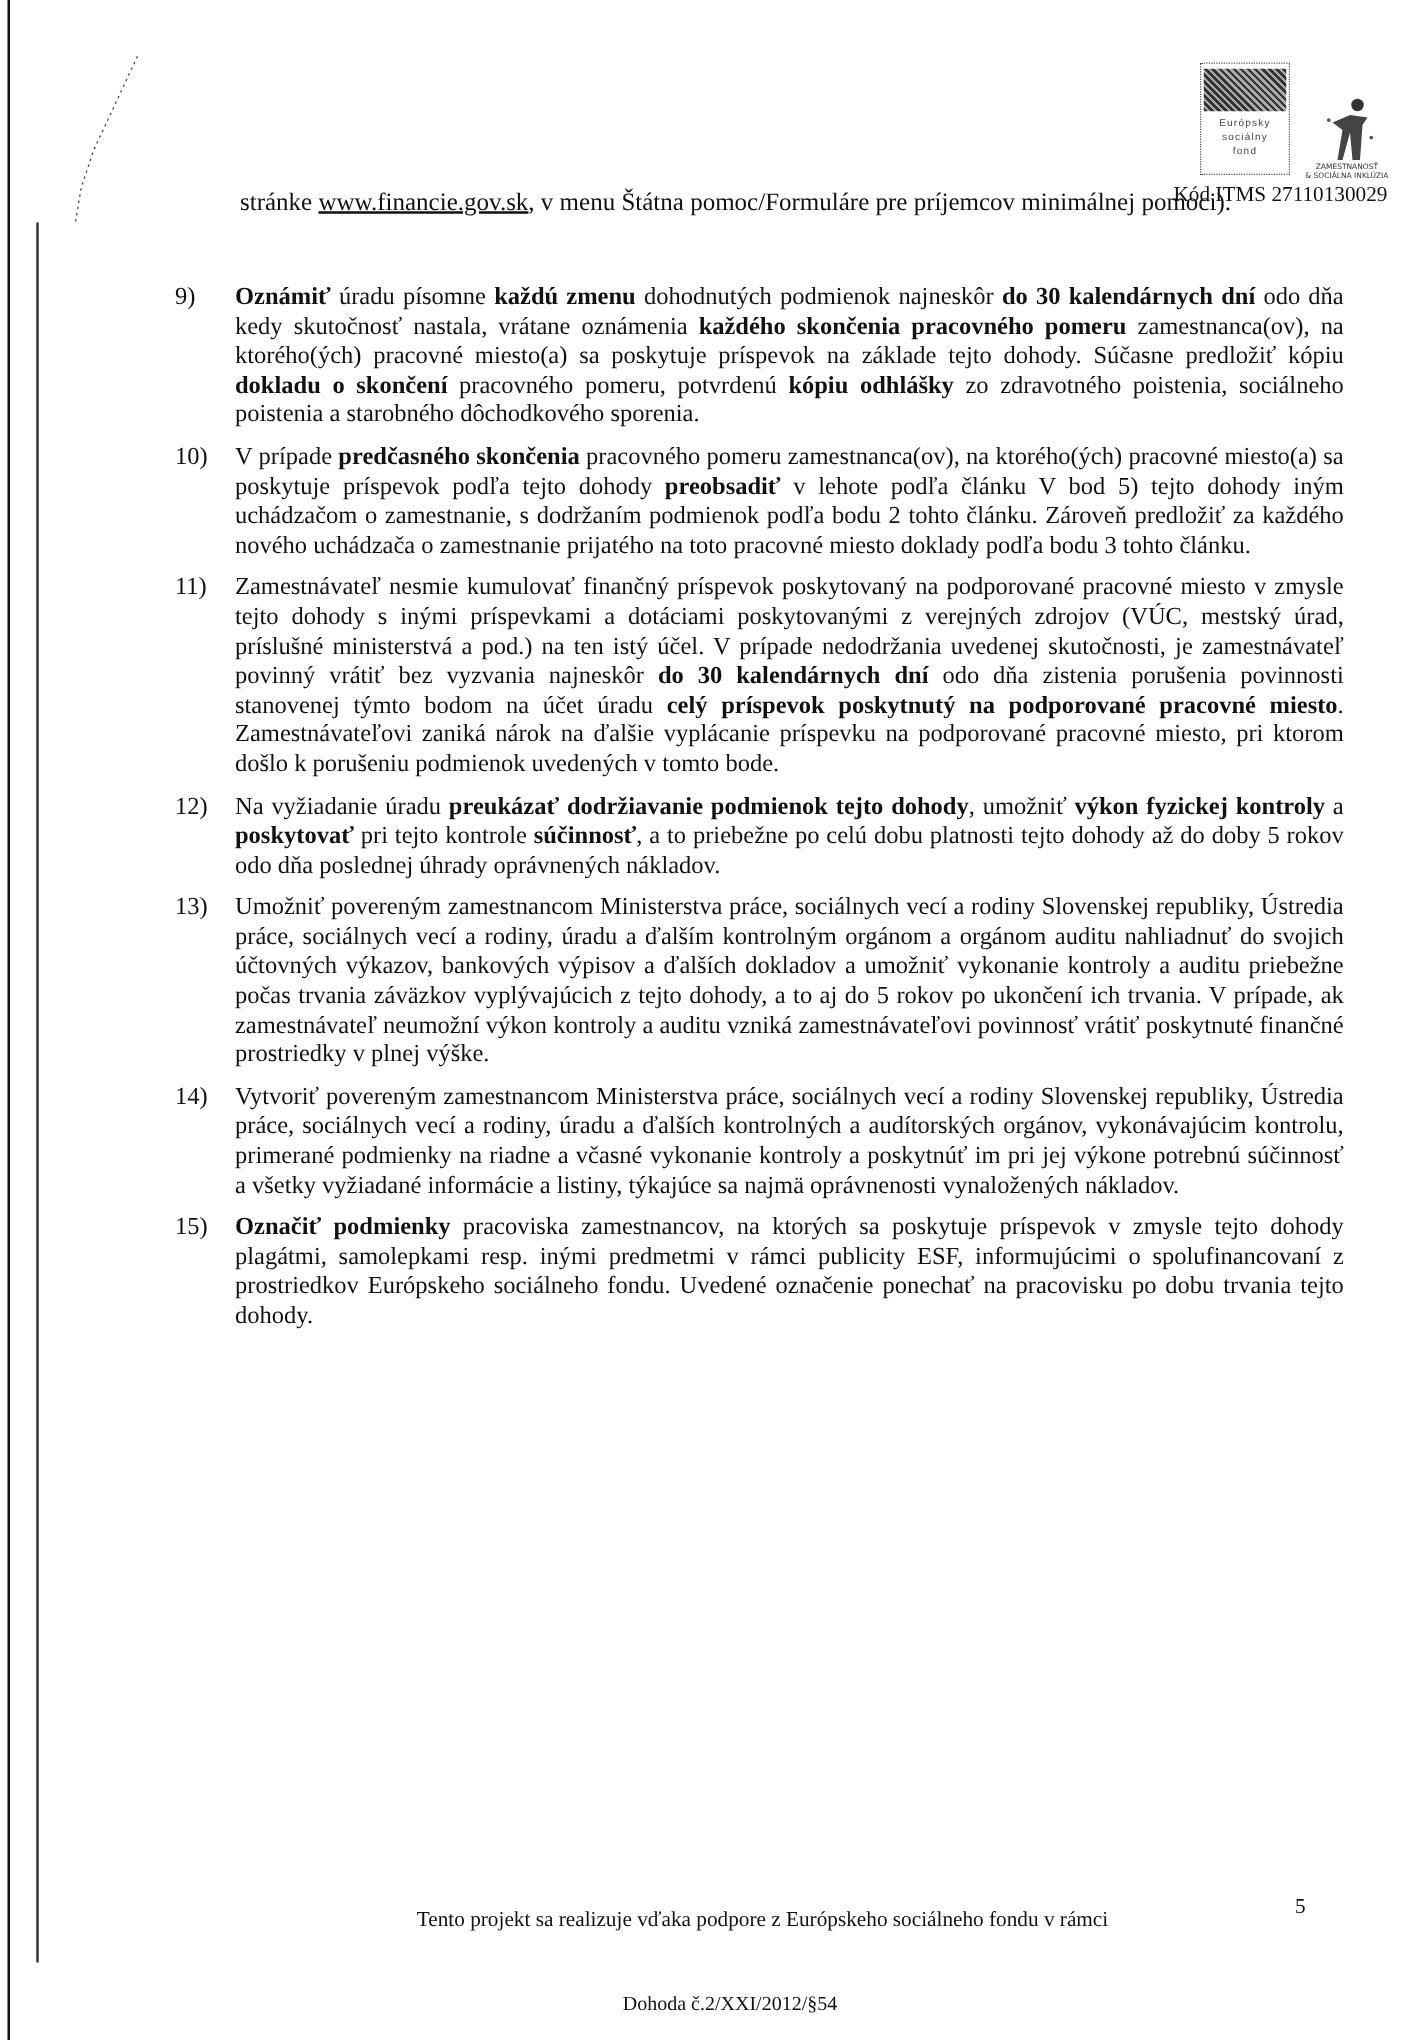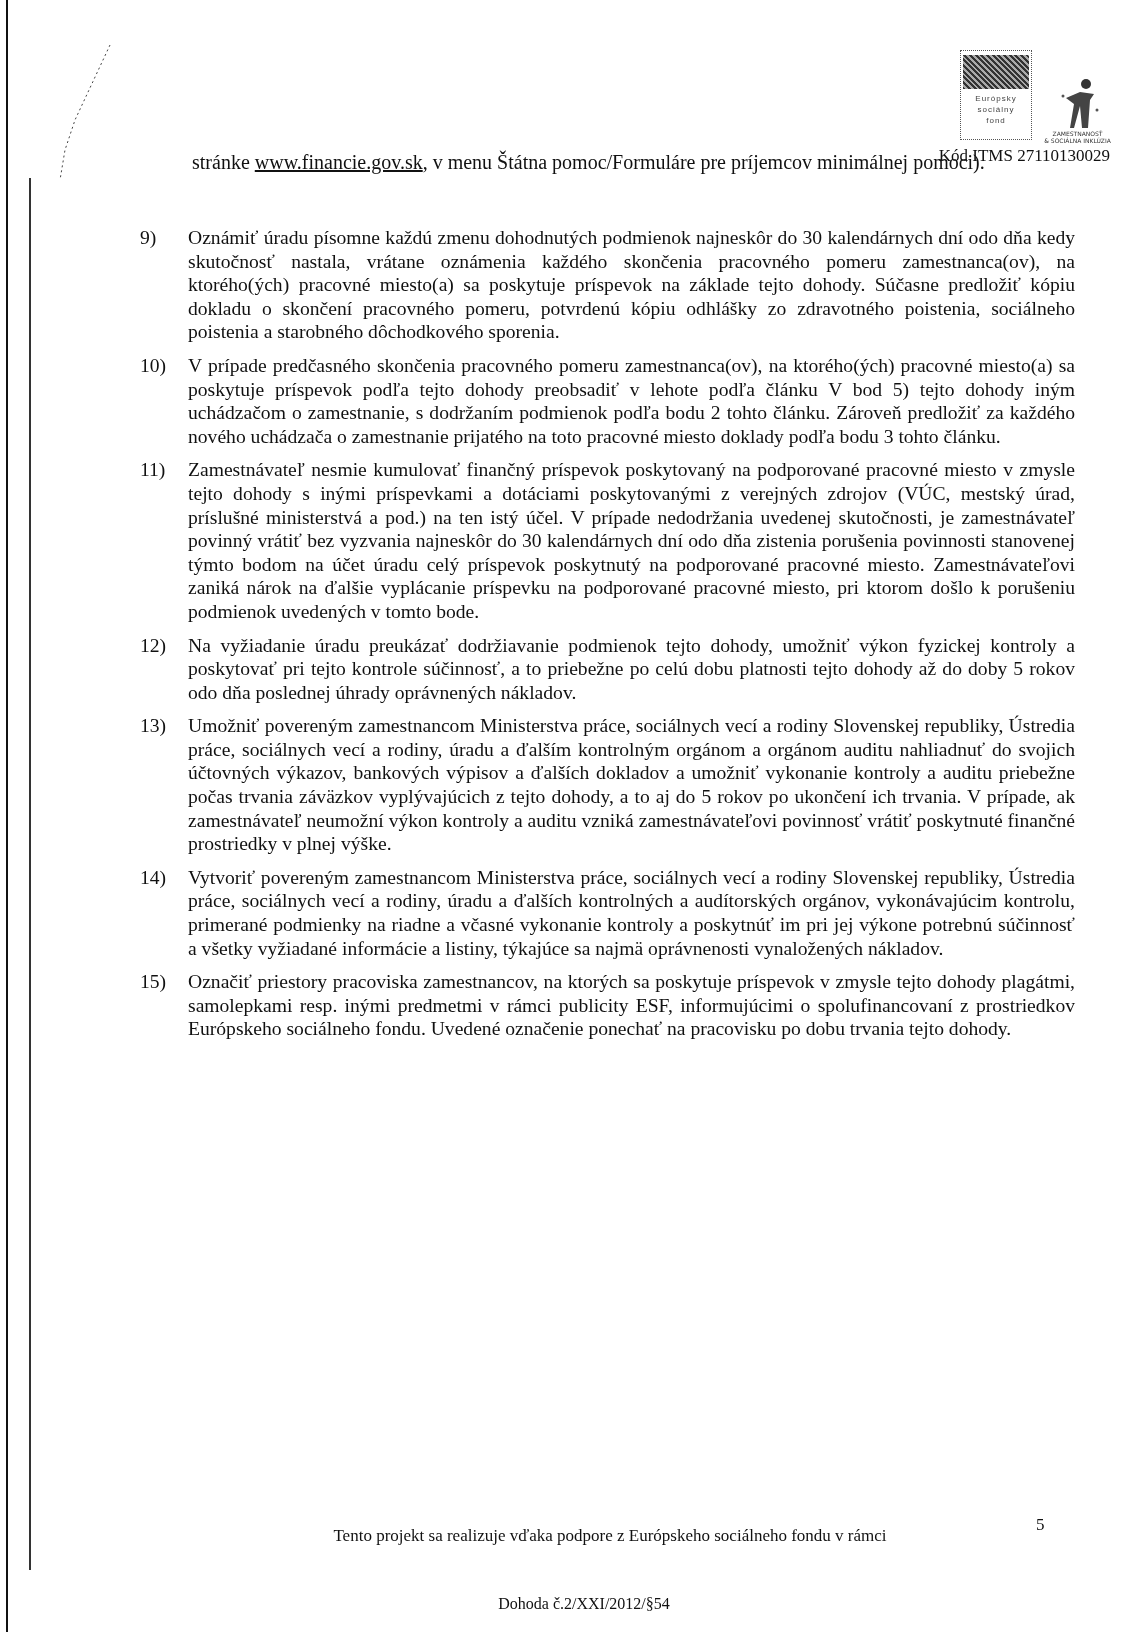--- a/index.html
+++ b/index.html
@@ -18,21 +18,21 @@
   .zsi-icon { position:absolute; left:100px; top:46px; width:40px; height:56px; }
   .zsi-text { position:absolute; left:80px; top:100px; width:75px; font-size:6px; text-align:center;
               line-height:7px; color:#333; font-family:"DejaVu Sans", sans-serif; }
   .itms { position:absolute; right:26px; top:146px; font-weight:normal; font-size:17px; }
   .intro { position:absolute; left:192px; top:150px; width:900px; font-size:20px; line-height:24px; }
   .link { text-decoration:underline; }
   .items { position:absolute; left:140px; top:226px; width:935px; }
   .item { position:relative; padding-left:48px; font-size:19.6px; line-height:23.6px;
           text-align:justify; margin-bottom:10px; }
   .item .num { position:absolute; left:0; top:0; }
-  .item b { font-weight:normal; }
+  .item b { font-weight:bold; }
   .footer { position:absolute; left:230px; top:1525px; width:760px; text-align:center;
             font-size:17px; line-height:22px; }
   .footer .l2 { padding-left:30px; }
   .footer .esf-link { text-decoration:underline; margin-left:40px; }
   .page-num { position:absolute; left:1036px; top:1515px; font-size:17px; }
   .ref { position:absolute; left:0; width:1136px; top:1595px; text-align:center; font-size:16px; padding-left:32px; box-sizing:border-box; }
 </style>
 </head>
 <body>
 
@@ -68,20 +68,20 @@
   <span>stránke </span><span class="link">www.financie.gov.sk</span><span>, v menu Štátna pomoc/Formuláre pre príjemcov minimálnej pomoci).</span>
 </div>
 
 <div class="items" id="items">
     <div class="item"><span class="num">9)</span><b>Oznámiť</b><span> úradu písomne </span><b>každú zmenu</b><span> dohodnutých podmienok najneskôr </span><b>do 30 kalendárnych dní</b><span> odo dňa kedy skutočnosť nastala, vrátane oznámenia </span><b>každého skončenia pracovného pomeru</b><span> zamestnanca(ov), na ktorého(ých) pracovné miesto(a) sa poskytuje príspevok na základe tejto dohody. Súčasne predložiť kópiu </span><b>dokladu o skončení</b><span> pracovného pomeru, potvrdenú </span><b>kópiu odhlášky</b><span> zo zdravotného poistenia, sociálneho poistenia a starobného dôchodkového sporenia.</span></div>
     <div class="item"><span class="num">10)</span><span>V prípade </span><b>predčasného skončenia</b><span> pracovného pomeru zamestnanca(ov), na ktorého(ých) pracovné miesto(a) sa poskytuje príspevok podľa tejto dohody </span><b>preobsadiť</b><span> v lehote podľa článku V bod 5) tejto dohody iným uchádzačom o zamestnanie, s dodržaním podmienok podľa bodu 2 tohto článku. Zároveň predložiť za každého nového uchádzača o zamestnanie prijatého na toto pracovné miesto doklady podľa bodu 3 tohto článku.</span></div>
     <div class="item"><span class="num">11)</span><span>Zamestnávateľ nesmie kumulovať finančný príspevok poskytovaný na podporované pracovné miesto v zmysle tejto dohody s inými príspevkami a dotáciami poskytovanými z verejných zdrojov (VÚC, mestský úrad, príslušné ministerstvá a pod.) na ten istý účel. V prípade nedodržania uvedenej skutočnosti, je zamestnávateľ povinný vrátiť bez vyzvania najneskôr </span><b>do 30 kalendárnych dní</b><span> odo dňa zistenia porušenia povinnosti stanovenej týmto bodom na účet úradu </span><b>celý príspevok poskytnutý na podporované pracovné miesto</b><span>. Zamestnávateľovi zaniká nárok na ďalšie vyplácanie príspevku na podporované pracovné miesto, pri ktorom došlo k porušeniu podmienok uvedených v tomto bode.</span></div>
     <div class="item"><span class="num">12)</span><span>Na vyžiadanie úradu </span><b>preukázať dodržiavanie podmienok tejto dohody</b><span>, umožniť </span><b>výkon fyzickej kontroly</b><span> a </span><b>poskytovať</b><span> pri tejto kontrole </span><b>súčinnosť</b><span>, a to priebežne po celú dobu platnosti tejto dohody až do doby 5 rokov odo dňa poslednej úhrady oprávnených nákladov.</span></div>
     <div class="item"><span class="num">13)</span><span>Umožniť povereným zamestnancom Ministerstva práce, sociálnych vecí a rodiny Slovenskej republiky, Ústredia práce, sociálnych vecí a rodiny, úradu a ďalším kontrolným orgánom a orgánom auditu nahliadnuť do svojich účtovných výkazov, bankových výpisov a ďalších dokladov a umožniť vykonanie kontroly a auditu priebežne počas trvania záväzkov vyplývajúcich z tejto dohody, a to aj do 5 rokov po ukončení ich trvania. V prípade, ak zamestnávateľ neumožní výkon kontroly a auditu vzniká zamestnávateľovi povinnosť vrátiť poskytnuté finančné prostriedky v plnej výške.</span></div>
     <div class="item"><span class="num">14)</span><span>Vytvoriť povereným zamestnancom Ministerstva práce, sociálnych vecí a rodiny Slovenskej republiky, Ústredia práce, sociálnych vecí a rodiny, úradu a ďalších kontrolných a audítorských orgánov, vykonávajúcim kontrolu, primerané podmienky na riadne a včasné vykonanie kontroly a poskytnúť im pri jej výkone potrebnú súčinnosť a všetky vyžiadané informácie a listiny, týkajúce sa najmä oprávnenosti vynaložených nákladov.</span></div>
-    <div class="item"><span class="num">15)</span><b>Označiť priestory</b><span> pracoviska zamestnancov, na ktorých sa poskytuje príspevok v zmysle tejto dohody plagátmi, samolepkami resp. inými predmetmi v rámci publicity ESF, informujúcimi o spolufinancovaní z prostriedkov Európskeho sociálneho fondu. Uvedené označenie ponechať na pracovisku po dobu trvania tejto dohody.</span></div>
+    <div class="item"><span class="num">15)</span><b>Označiť podmienky</b><span> pracoviska zamestnancov, na ktorých sa poskytuje príspevok v zmysle tejto dohody plagátmi, samolepkami resp. inými predmetmi v rámci publicity ESF, informujúcimi o spolufinancovaní z prostriedkov Európskeho sociálneho fondu. Uvedené označenie ponechať na pracovisku po dobu trvania tejto dohody.</span></div>
   </div>
 
 <div class="page-num">5</div>
 <div class="footer">
   <div>Tento projekt sa realizuje vďaka podpore z Európskeho sociálneho fondu v rámci</div>
 </div>
 <div class="ref">Dohoda č.2/XXI/2012/§54</div>
 
 </body></html>

